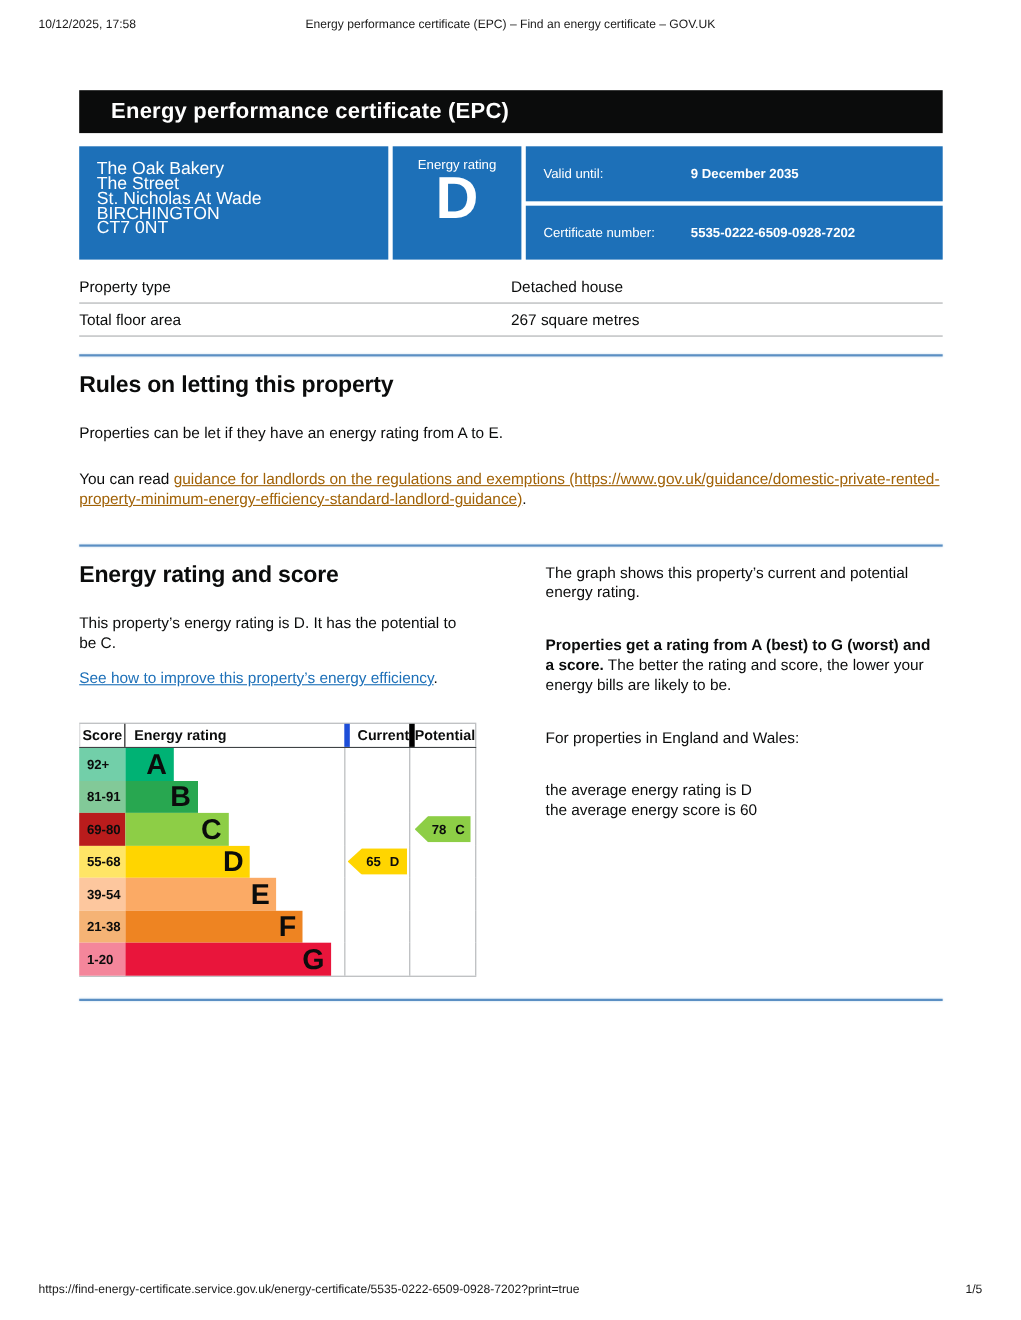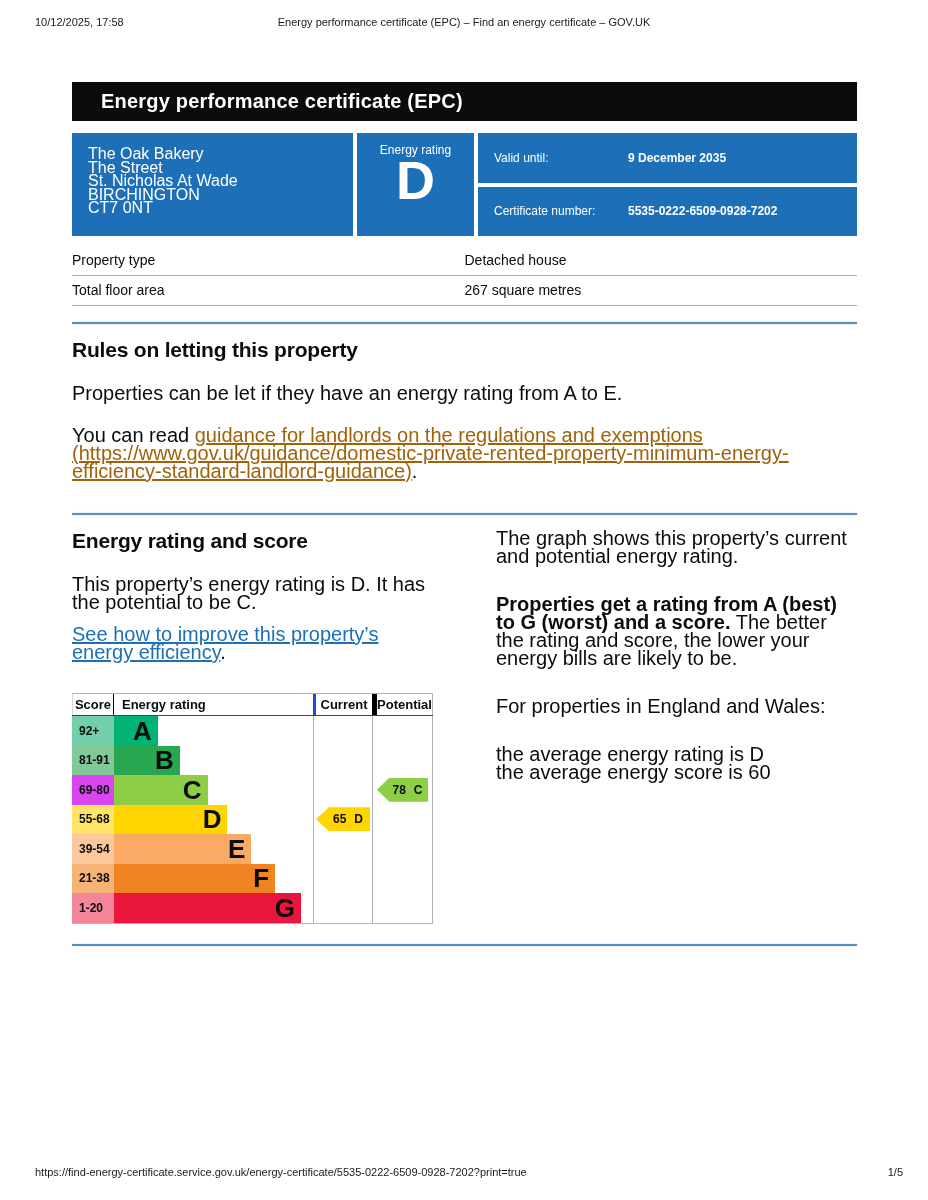--- a/index.html
+++ b/index.html
@@ -10,21 +10,21 @@
   }
   
   .print-header {
     position:absolute; top:16px; left:35px; right:35px;
     display:flex; align-items:baseline; font-size:11px; color:#1a1a1a;
   }
   .print-header .ph-date { width:200px; }
   .print-header .ph-title { flex:1; text-align:center; }
   .print-header .ph-right { width:200px; }
   .print-footer {
-    position:absolute; bottom:22px; left:35px; right:25px;
+    position:absolute; bottom:22px; left:35px; right:35px;
     display:flex; justify-content:space-between; font-size:11px; color:#1a1a1a;
   }
   
   .content { position:absolute; left:72px; top:0; width:785px; }
   .banner {
     margin-top:82px; background:#0b0c0c; color:#ffffff; height:39px;
     display:flex; align-items:center; padding-left:29px;
     font-size:20px; font-weight:bold; letter-spacing:0.2px;
   }
   
@@ -46,39 +46,39 @@
   .prop-row {
     display:grid; grid-template-columns:50% 50%; font-size:14px;
     padding:6px 0 7px 0; border-bottom:1px solid #a9acae;
   }
   
   .blue-rule { border:0; border-top:2px solid #5b8fc3; box-shadow:0 0 2px #b9d3ea; }
   .rule-1 { margin-top:16px; }
   .rule-2 { margin-top:33px; }
   .rule-3 { margin-top:20px; }
   h2.section-heading { font-size:21px; font-weight:bold; margin-top:14px; letter-spacing:-0.2px; }
-  p.body-text { font-size:20px; line-height:18px; }
+  p.body-text { font-size:14px; line-height:18px; }
   .rules-section p.p1 { margin-top:22px; }
   .rules-section p.p2 { margin-top:24px; }
   a.visited-link { color:#a16207; text-decoration:underline; }
   a.blue-link { color:#1d70b8; text-decoration:underline; }
   
   .two-col { display:grid; grid-template-columns:1fr 1fr; column-gap:63px; margin-top:14px; }
   .col-left h2 { margin-top:0; }
   .col-left p.p1 { margin-top:22px; }
   .col-left p.link-p { margin-top:14px; }
   .col-right p { margin-bottom:30px; }
   .col-right p.avg { margin-bottom:0; }
   .col-right .b { font-weight:bold; }
   
   .epc-chart { margin-top:32px; width:361px; border-top:1px solid #b1b4b6; border-bottom:1px solid #b1b4b6; }
   .epc-hrow { display:flex; height:22px; border-bottom:1px solid #3f4345; font-size:13px; font-weight:bold; }
   .epc-hrow .h-score { width:42px; text-align:center; line-height:21px; border-right:1px solid #0b0c0c; border-left:1px solid #d6d8d9; }
   .epc-hrow .h-rating { width:199px; padding-left:8px; line-height:21px; }
-  .epc-hrow .h-cur { width:59px; text-align:center; line-height:21px; border-left:3px solid #1d4ed8; }
+  .epc-hrow .h-cur { width:59px; text-align:right; line-height:21px; border-left:5px solid #1d4ed8; }
   .epc-hrow .h-pot { width:61px; text-align:center; line-height:21px; border-left:5px solid #000000; border-right:1px solid #b1b4b6; }
   .epc-row { display:flex; height:29.5px; }
   .epc-score { width:42px; font-size:12px; font-weight:bold; display:flex; align-items:center; padding-left:7px; }
   .epc-barcell { width:199px; }
   .epc-bar { height:100%; display:flex; align-items:center; justify-content:flex-end; }
   .epc-letter { font-size:26px; font-weight:bold; line-height:26px; padding-right:6px; }
   .epc-cur  { width:59px; border-left:1px solid #b1b4b6; display:flex; align-items:center; justify-content:center; }
   .epc-pot  { width:61px; border-left:1px solid #b1b4b6; border-right:1px solid #b1b4b6; display:flex; align-items:center; justify-content:center; }
   .epc-arrow {
     height:24px; display:flex; align-items:center; justify-content:center;
@@ -177,21 +177,21 @@
           <span class="epc-score" style="background: rgb(130, 201, 152);">81-91</span>
           <span class="epc-barcell">
               <span class="epc-bar" style="width: 33%; background: rgb(40, 167, 80);">
                 <span class="epc-letter">B</span>
               </span>
             </span>
           <span class="epc-cur"></span>
             <span class="epc-pot"></span>
         </div>
         <div class="epc-row">
-          <span class="epc-score" style="background: #d946ef;">69-80</span>
+          <span class="epc-score" style="background: #b91c1c;">69-80</span>
           <span class="epc-barcell">
               <span class="epc-bar" style="width: 47%; background: rgb(141, 206, 70);">
                 <span class="epc-letter">C</span>
               </span>
             </span>
           <span class="epc-cur"></span>
           <span class="epc-pot">
             <span class="epc-arrow arrow-pot" style="background: rgb(141, 206, 70);">
                 <span>78</span>
                 <span>C</span>

